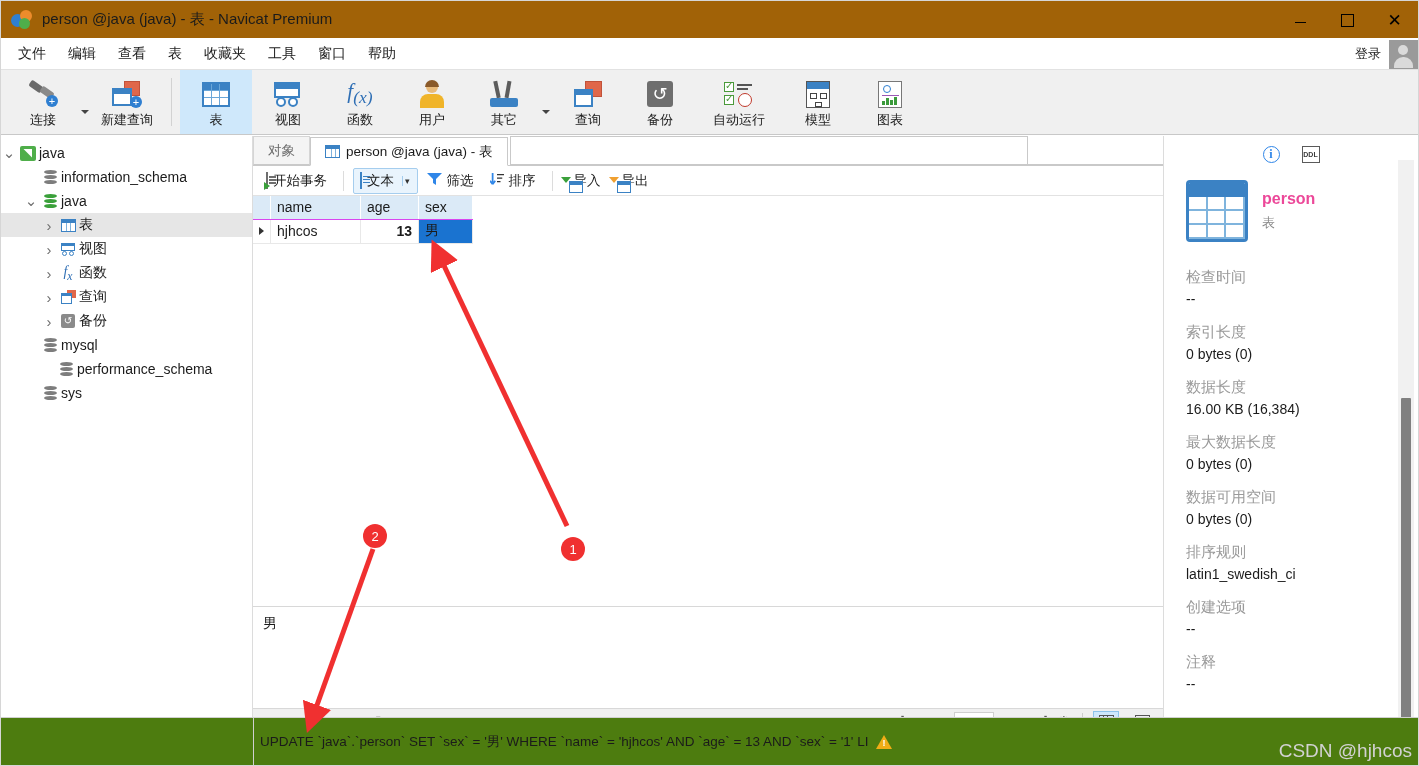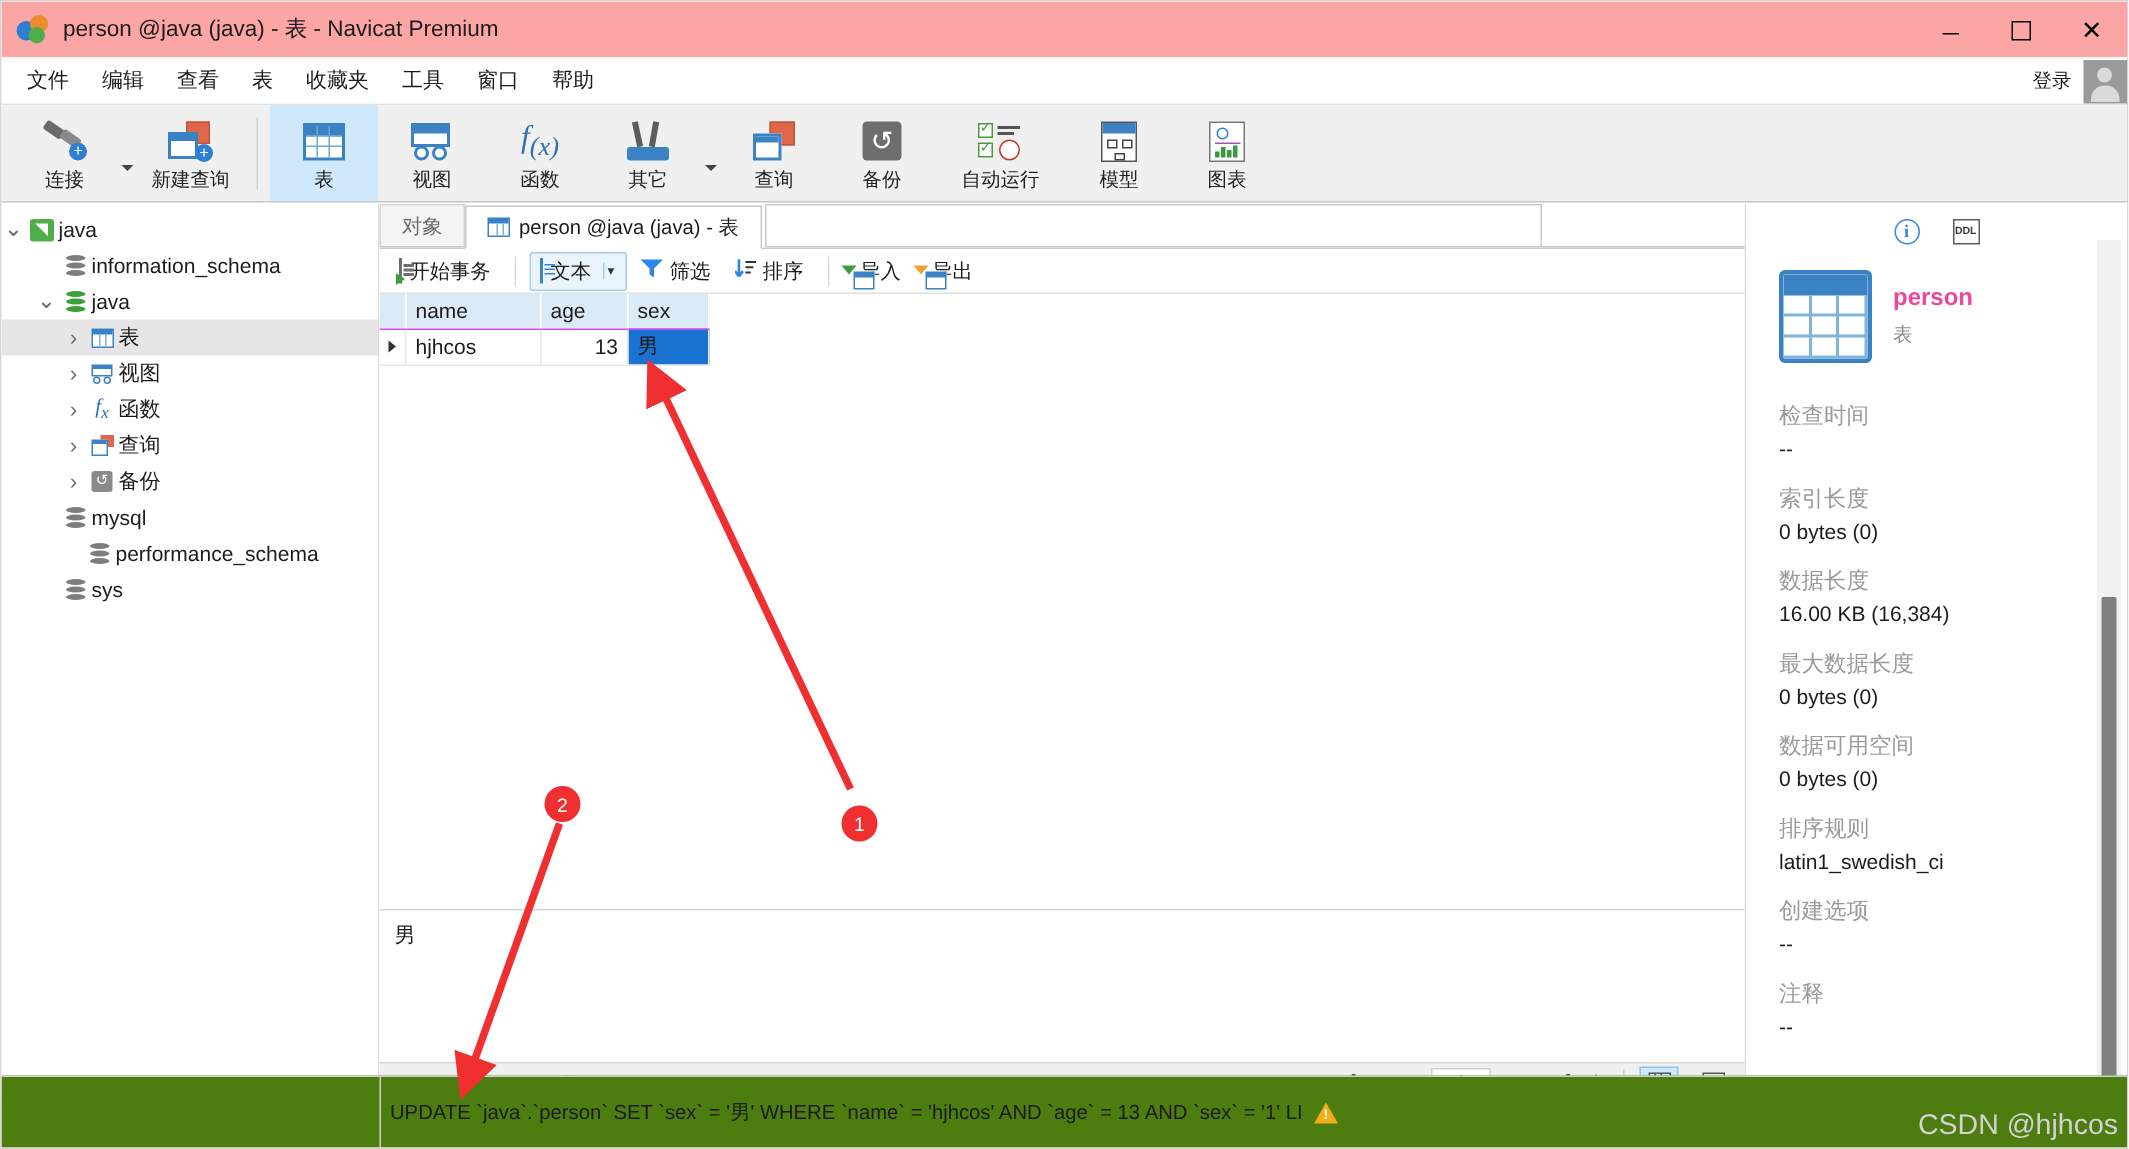--- a/index.html
+++ b/index.html
@@ -19,21 +19,21 @@
     background: #ffffff;
     border: 1px solid #d6d6d6;
     overflow: hidden;
   }
 
   
   .titlebar {
     height: 38px;
     display: flex;
     align-items: center;
-    background: #fca5a5;
+    background: #a16207;
     border-bottom: 1px solid #ffffff;
     position: relative;
   }
   .app-logo {
     width: 22px; height: 22px;
     margin-left: 10px; margin-right: 9px;
     position: relative; flex: none;
   }
   .app-logo .c1, .app-logo .c2, .app-logo .c3 {
     position: absolute; border-radius: 50%;
@@ -357,21 +357,21 @@
     border-bottom: 1px solid #e8e8e8;
     padding: 2px 6px;
     height: 24px;
     color: #1b1b1b;
   }
   td.rowmark { width: 14px; padding: 0 0 0 3px; border-right: 1px solid #e8e8e8; background:#fff; }
   td.rowmark::before { content:""; display:block; width:0;height:0;
     border-left:5px solid #333;border-top:4px solid transparent;border-bottom:4px solid transparent; }
   th.rowmark-h { width: 14px; padding:0; background:#dbeaf7; }
   td.c-name { width: 90px; }
-  td.c-age  { width: 58px; text-align: right; }
+  td.c-age  { width: 58px; text-align: right; font-weight: bold; }
   td.c-sex  { width: 54px; background: #1a73d0; color: #ffffff; }
   th.h-name { width: 90px; }
   th.h-age  { width: 58px; }
   th.h-sex  { width: 54px; }
   .editor-panel {
     height: 102px;
     background: #ffffff;
     border-top: 1px solid #d8d8d8;
     padding: 8px 10px;
     font-size: 14px;
@@ -614,20 +614,30 @@
       <div class="lbl">视图</div>
     </div>
 
     <div class="rb">
       <div class="glyph">
         <span class="ic-fx">f<sub>(x)</sub></span>
       </div>
       <div class="lbl">函数</div>
     </div>
 
+    <div class="rb">
+      <div class="glyph">
+        <div class="ic-user">
+            <span class="head"></span>
+            <span class="hair"></span>
+            <span class="body"></span>
+          </div>
+      </div>
+      <div class="lbl">用户</div>
+    </div>
 
     <div class="rb">
       <div class="glyph">
         <div class="ic-other">
             <span class="w1"></span>
             <span class="w2"></span>
             <span class="base"></span>
           </div>
       </div>
       <div class="lbl">其它</div>

